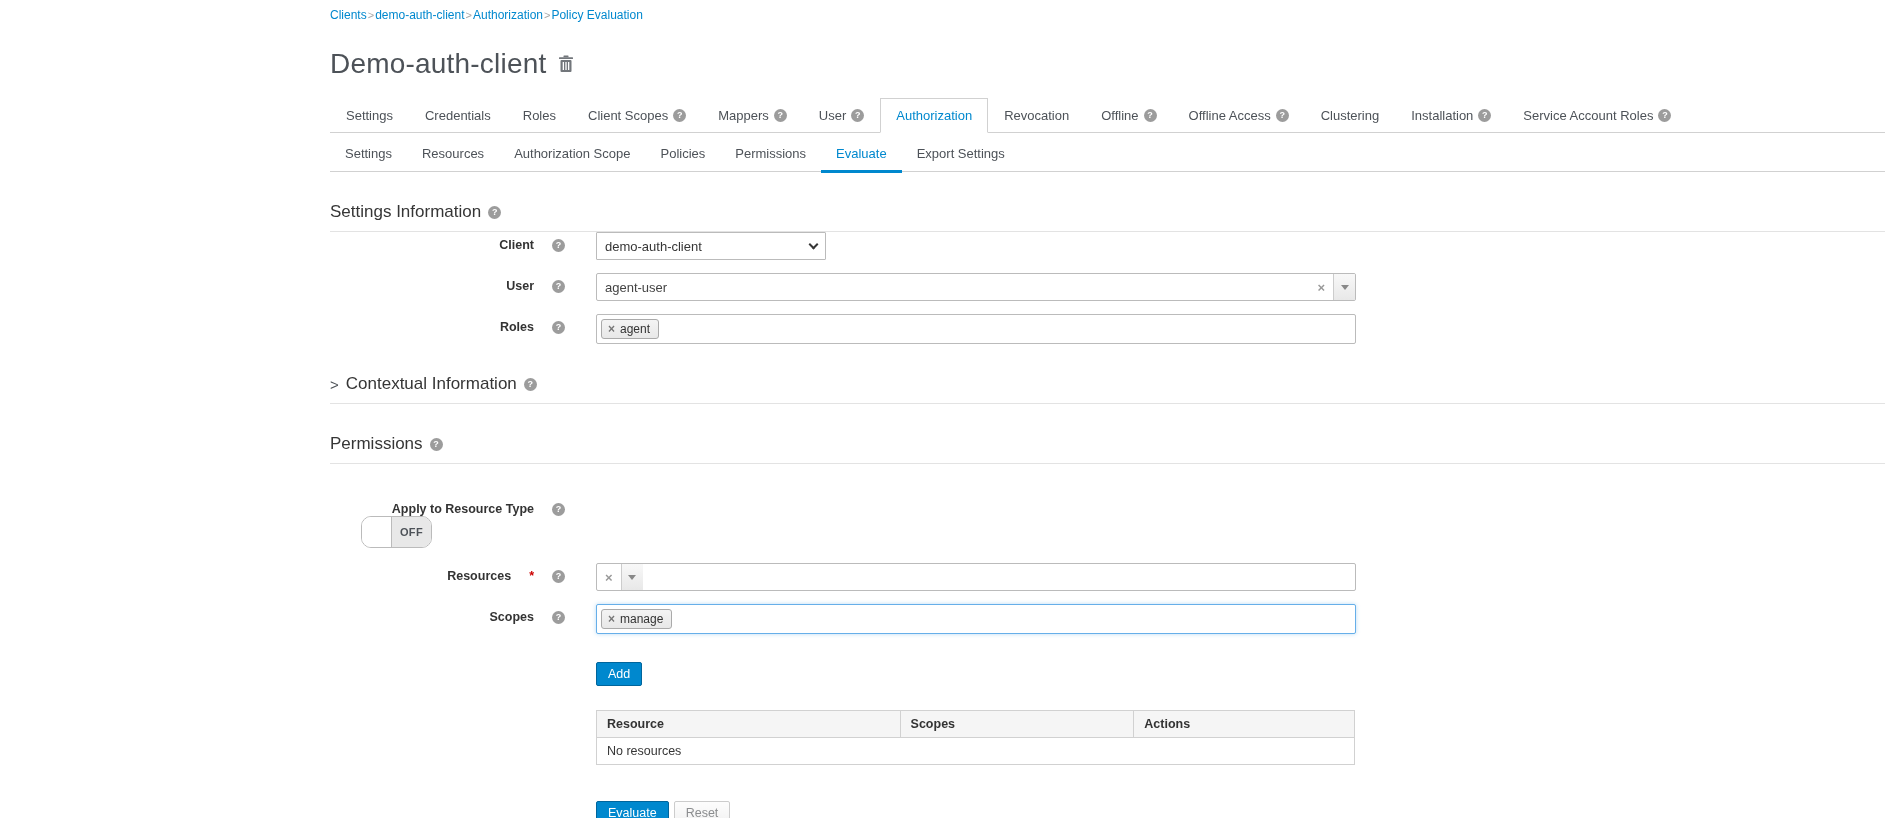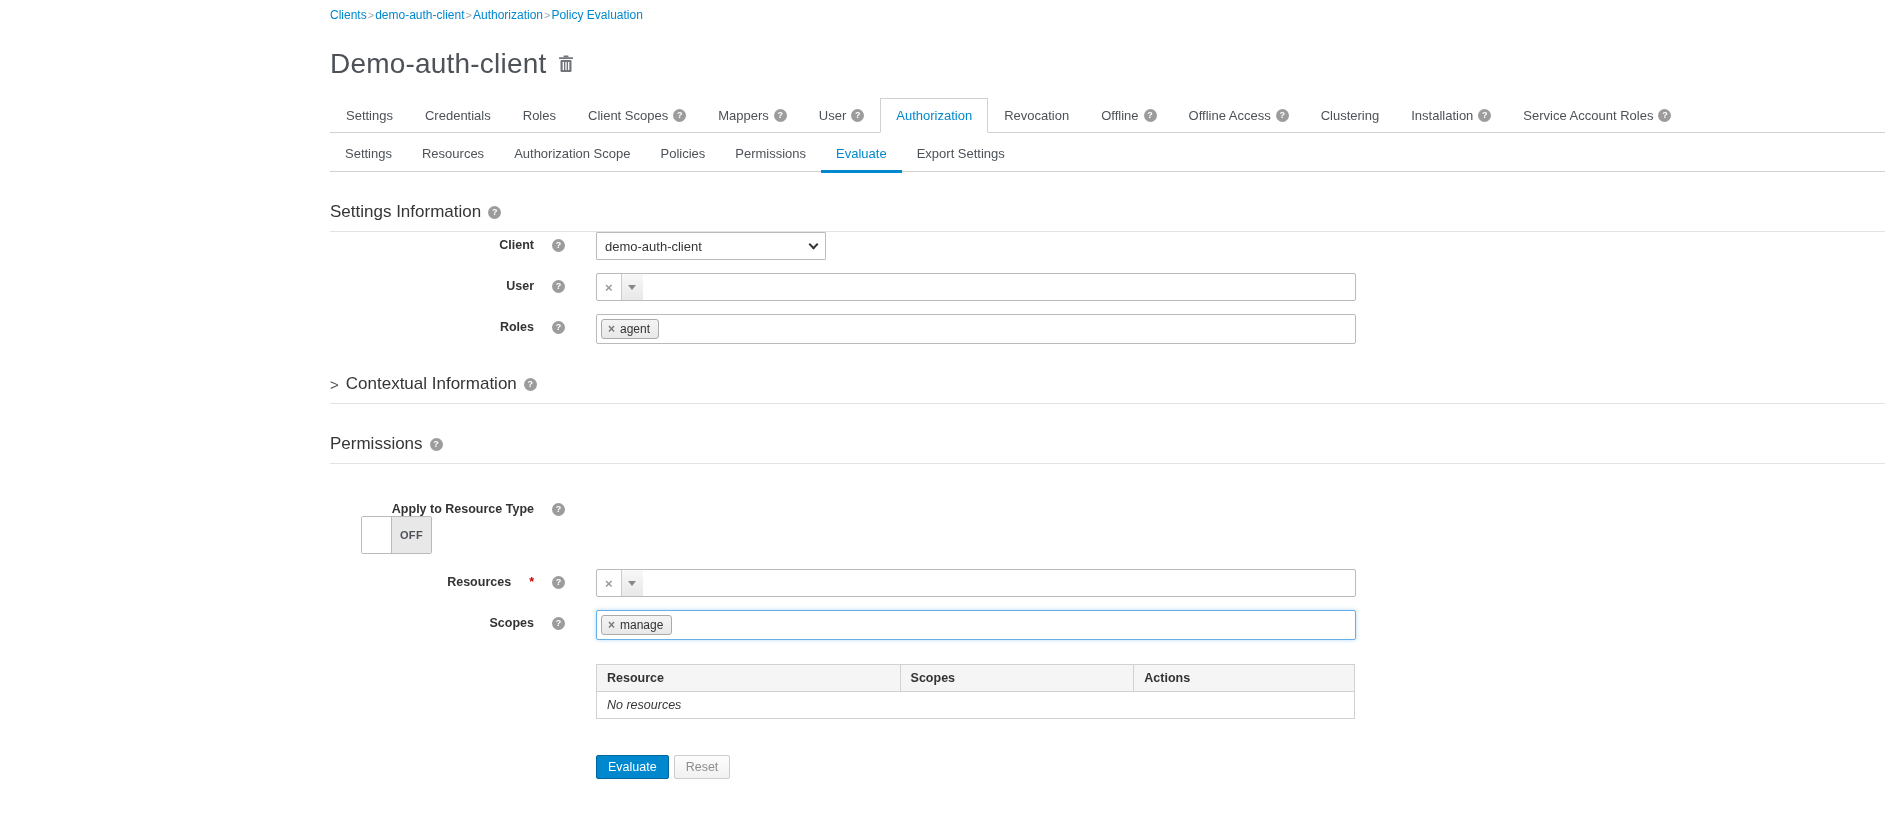--- a/index.html
+++ b/index.html
@@ -97,21 +97,21 @@
   .tagbox.focused { border-color:#66afe9; box-shadow:0 0 4px rgba(102,175,233,.45); }
   .chip {
     display:inline-flex; align-items:center; gap:5px;
     background:linear-gradient(#f4f4f4,#e8e8e8); border:1px solid #aaa; border-radius:3px;
     padding:2px 8px 2px 6px; font-size:12px; color:#333; cursor:default;
   }
   .chip-x { color:#777; font-weight:700; cursor:pointer; line-height:1; }
 
   
   .switch {
-    display:inline-flex; height:38px; border:1px solid #bbb; border-radius:2px; overflow:hidden; cursor:pointer;
+    display:inline-flex; height:32px; border:1px solid #bbb; border-radius:10px; overflow:hidden; cursor:pointer;
   }
   .switch-handle { width:30px; background:#fff; border-right:1px solid #bbb; }
   .switch-label {
     min-width:32px; padding:0 8px; background:#e8e8e8; color:#4d5258;
     display:flex; align-items:center; justify-content:center;
     font-size:11px; font-weight:700; letter-spacing:.3px;
   }
 
   
   .btn { font-family:inherit; font-size:12.5px; border-radius:2px; cursor:pointer; padding:4px 11px; }
@@ -119,21 +119,21 @@
   .btn-default { background:linear-gradient(#fdfdfd,#f1f1f1); border:1px solid #ccc; color:#8b8d8f; }
   .add-row { margin:28px 0 0 266px; }
   .action-row { margin:36px 0 0 266px; display:flex; gap:5px; }
 
   
   .res-table { margin:24px 9px 0 266px; width:759px; border-collapse:collapse; font-size:12.5px; }
   .res-table th {
     background:#f5f5f5; text-align:left; font-weight:700; color:#333;
     border:1px solid #d1d1d1; padding:6px 10px;
   }
-  .res-table td { border:1px solid #d1d1d1; padding:6px 10px; color:#363636;font-style:italic; }
+  .res-table td { border:1px solid #d1d1d1; padding:6px 10px; color:#363636; }
   .res-table th:nth-child(1) { width:304px; }
   .res-table th:nth-child(2) { width:234px; }
   .res-table th:nth-child(3) { width:221px; }
 </style>
 </head>
 <body>
 
 <div class="page">
 
   <nav class="breadcrumb">
@@ -237,20 +237,21 @@
     </div>
   </div>
 
   <div class="form-row">
     <div class="form-label">
       <span>User</span>
       <span class="qicon">?</span>
     </div>
     <div class="control">
       <div class="combobox">
+        <span class="combo-value">agent-user</span>
         <span class="combo-clear">×</span>
         <span class="combo-toggle">
             <span class="combo-caret"></span>
           </span>
       </div>
     </div>
   </div>
 
   <div class="form-row">
     <div class="form-label">
@@ -315,20 +316,23 @@
     <div class="control">
       <div class="tagbox focused">
         <span class="chip">
           <span class="chip-x">×</span>
           <span>manage</span>
         </span>
       </div>
     </div>
   </div>
 
+  <div class="add-row">
+    <button class="btn btn-primary">Add</button>
+  </div>
 
   <table class="res-table">
     <thead>
       <tr>
         <th>Resource</th>
         <th>Scopes</th>
         <th>Actions</th>
       </tr>
     </thead>
     <tbody>

